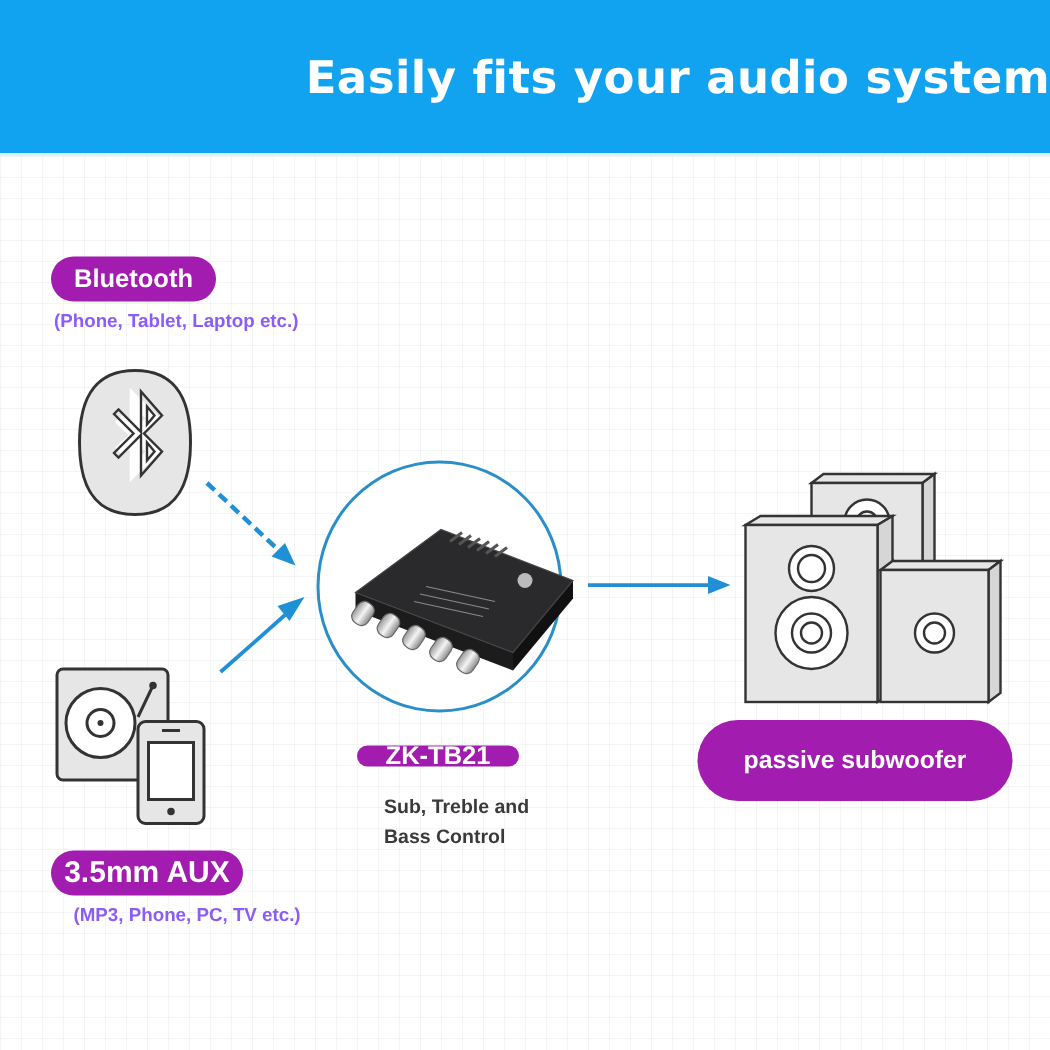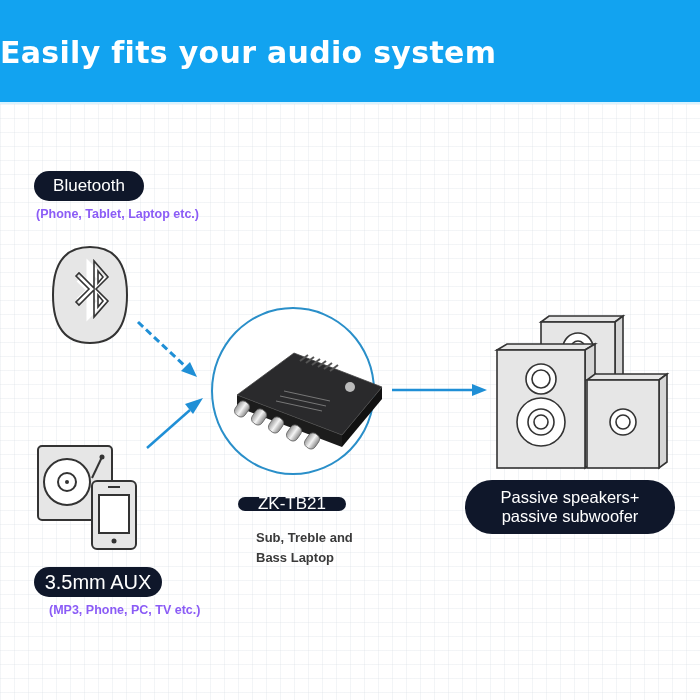--- a/index.html
+++ b/index.html
@@ -11,29 +11,29 @@
   .grid {
     position:absolute; left:0; top:104px; width:700px; height:596px;
     background-image:
       linear-gradient(to right, rgba(220,226,232,0.35) 1px, transparent 1px),
       linear-gradient(to bottom, rgba(220,226,232,0.35) 1px, transparent 1px);
     background-size:14px 14px;
   }
   .header {
     position:absolute; left:0; top:0; width:700px; height:102px;
     background:#12a3f0;
-    display:flex; align-items:center; justify-content:flex-start;
+    display:flex; align-items:center; justify-content:flex-end;
   }
   .header-line { position:absolute; left:0; top:102px; width:700px; height:2px; background:#d9f3ff; }
   .title {
     color:#ffffff; font-family:"DejaVu Sans", sans-serif; font-weight:bold;
     font-size:30px; letter-spacing:0.3px; margin-top:2px;
   }
   .pill {
-    position:absolute; background:#0f172a; color:#fff; font-weight:normal;
+    position:absolute; background:#a21caf; color:#fff; font-weight:bold;
     border-radius:20px; display:flex; align-items:center; justify-content:center;
     text-align:center;
   }
   .note { position:absolute; color:#8b5cf6; font-weight:bold; font-size:12.5px; }
   .note2 { position:absolute; color:#3a3a3a; font-weight:bold; font-size:13px; line-height:20px; }
   svg { position:absolute; overflow:visible; }
   .amp-circle {
     position:absolute; left:211px; top:307px; width:160px; height:164px;
     border:2px solid #2a8fc9; border-radius:50%; background:#fff;
   }
@@ -130,21 +130,21 @@
     <rect x="66" y="90" width="12" height="16" rx="5" fill="url(#knob)" transform="rotate(35 72 98)"></rect>
     <rect x="84" y="98" width="12" height="16" rx="5" fill="url(#knob)" transform="rotate(35 90 106)"></rect>
   </g>
 </svg>
 
 <div class="pill" style="left:238px; top:497px; width:108px; height:14px; font-size:17px;">
   <span>ZK-TB21</span>
 </div>
 <div class="note2" style="left:256px; top:528px;">
   <div>Sub, Treble and</div>
-  <div>Bass Laptop</div>
+  <div>Bass Control</div>
 </div>
 
 <svg width="100" height="20" style="left:390px; top:380px;">
   <line x1="2" y1="10" x2="84" y2="10" stroke="#1f8fd6" stroke-width="2.5"></line>
   <polygon points="97,10 82,4 82,16" fill="#1f8fd6"></polygon>
 </svg>
 
 <svg width="180" height="170" style="left:495px; top:314px;">
 
   <polygon points="46,8 54,2 128,2 120,8" fill="#e6e6e6" stroke="#333" stroke-width="1.6"></polygon>
@@ -166,15 +166,14 @@
   <circle cx="46" cy="108" r="7" fill="#fff" stroke="#333" stroke-width="1.6"></circle>
 
   <polygon points="92,66 100,60 172,60 164,66" fill="#e6e6e6" stroke="#333" stroke-width="1.6"></polygon>
   <polygon points="164,66 172,60 172,148 164,154" fill="#d6d6d6" stroke="#333" stroke-width="1.6"></polygon>
   <rect x="92" y="66" width="72" height="88" fill="#e6e6e6" stroke="#333" stroke-width="1.6"></rect>
   <circle cx="128" cy="108" r="13" fill="#fff" stroke="#333" stroke-width="1.6"></circle>
   <circle cx="128" cy="108" r="7" fill="#fff" stroke="#333" stroke-width="1.6"></circle>
 </svg>
 
 <div class="pill" style="left:465px; top:480px; width:210px; height:54px; border-radius:28px; font-size:16.5px; line-height:19px; flex-direction:column;">
-  <span>Passive speakers+</span>
   <span>passive subwoofer</span>
 </div>
 
 </body></html>

